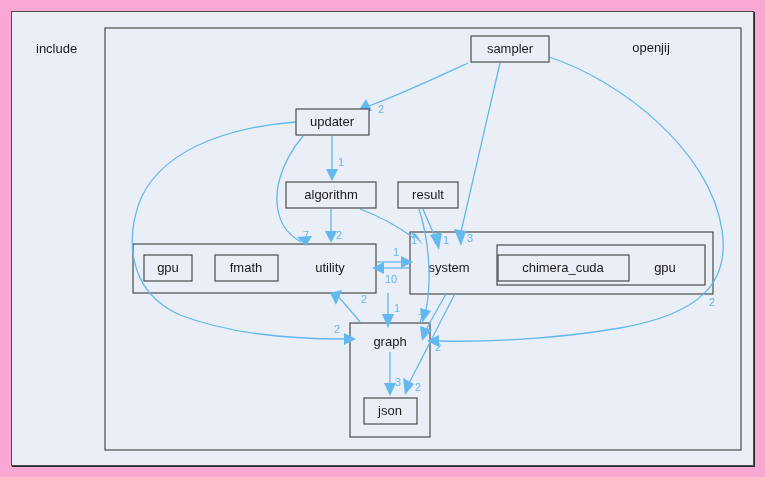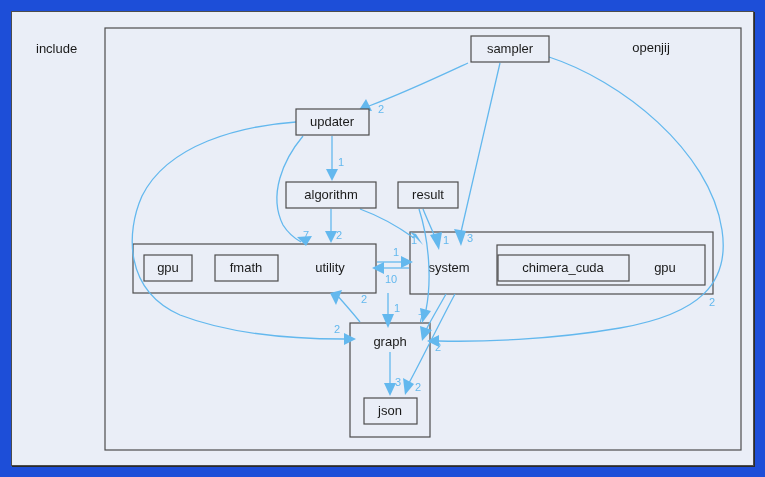--- a/index.html
+++ b/index.html
@@ -4,21 +4,21 @@
 <style>
   html, body {
     margin: 0;
     padding: 0;
     background: #000000;
   }
   #canvas {
     position: relative;
     width: 765px;
     height: 477px;
-    background: #1d4ed8;
+    background: #f9a8d4;
     font-family: "Liberation Sans", sans-serif;
     overflow: hidden;
   }
   #outer-frame {
     position: absolute;
     left: 11px;
     top: 11px;
     width: 743px;
     height: 455px;
     background: #eaeef7;

